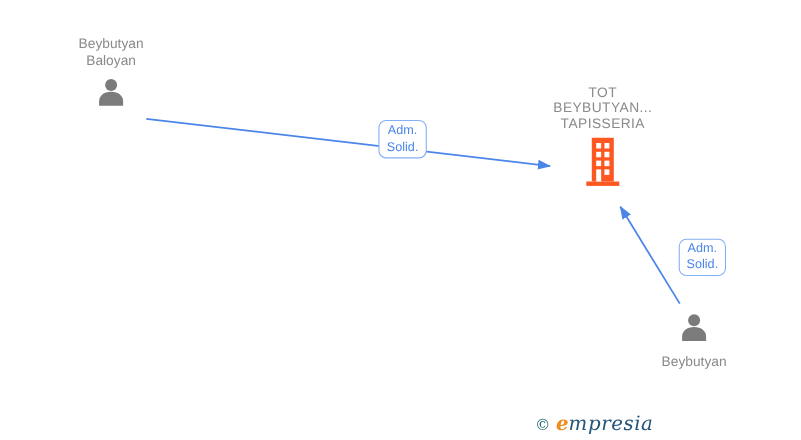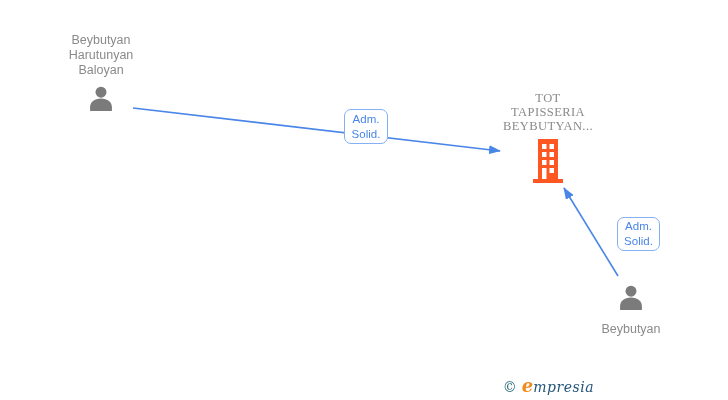--- a/index.html
+++ b/index.html
@@ -31,64 +31,63 @@
   .building-window{fill:var(--window-white);}
   .edge-label{
     position:absolute;display:flex;flex-direction:column;align-items:center;justify-content:center;
     background:#fff;border:1.5px solid var(--edge-label-border);border-radius:7px;
     color:var(--edge-label-text);font-size:11.5px;line-height:15px;text-align:center;cursor:pointer;margin-left:48px;
   }
   .edge-label-1{left:296px;top:109px;width:44px;height:35px;}
   .edge-label-2{left:569px;top:217px;width:43px;height:34px;}
   .node-person-1{left:16px;top:33px;width:170px;}
   .node-person-1 .icon-wrap{margin-top:6px;}
-  .node-company-1{left:463px;top:91px;width:170px;font-family:Liberation Serif, serif;}
+  .node-company-1{left:463px;top:77px;width:170px;}
   .node-company-1 .icon-wrap{margin-top:6px;}
   .node-person-2{left:546px;top:283px;width:170px;flex-direction:column;}
   .node-person-2 .node-label{margin-top:8px;}
   .logo{position:absolute;right:6px;bottom:4px;display:flex;align-items:baseline;cursor:pointer;
         font-family:"DejaVu Serif", serif;}
   .logo .copy{color:var(--logo-copyright-teal);font-size:14px;margin-right:5px;font-style:normal;}
   .logo .brand-e{color:var(--logo-e-orange);font-size:18px;font-style:italic;font-weight:bold;}
-  .logo .brand-rest{color:var(--logo-text-navy);font-size:14px;font-style:italic;letter-spacing:0.5px;}
+  .logo .brand-rest{color:var(--logo-text-navy);font-size:18px;font-style:italic;letter-spacing:0.5px;}
 </style>
 </head>
 <body>
 
 <div class="canvas">
 
   <svg class="edges-layer" width="728" height="400" viewBox="0 0 728 400" xmlns="http://www.w3.org/2000/svg">
     <defs>
       <marker id="arrow" markerUnits="userSpaceOnUse" markerWidth="12" markerHeight="9" refX="11" refY="4.5" orient="auto">
         <path class="arrow-head" d="M0,0 L12,4.5 L0,9 Z"></path>
       </marker>
     </defs>
     <line x1="133" y1="108" x2="500" y2="151" marker-end="url(#arrow)"></line>
     <line x1="618" y1="276" x2="564" y2="188" marker-end="url(#arrow)"></line>
   </svg>
 
   <div class="node node-person-1">
     <div class="node-label">
       <div>Beybutyan</div>
-      <div>Harutunyan</div>
       <div>Baloyan</div>
     </div>
     <div class="icon-wrap">
       <svg class="person-icon-svg" width="30" height="31" viewBox="0 0 24 25">
         <circle cx="12" cy="6.6" r="4.4"></circle>
         <path d="M12 11.6 C6.6 11.6 3.2 14.6 3.2 18.6 L3.2 21.8 L20.8 21.8 L20.8 18.6 C20.8 14.6 17.4 11.6 12 11.6 Z"></path>
       </svg>
     </div>
   </div>
 
   <div class="node company node-company-1">
     <div class="node-label">
       <div>TOT</div>
+      <div>BEYBUTYAN...</div>
       <div>TAPISSERIA</div>
-      <div>BEYBUTYAN...</div>
     </div>
     <div class="icon-wrap">
       <svg class="building-svg" width="32" height="44" viewBox="0 0 32 44">
         <rect class="building-part" x="1" y="40" width="30" height="4"></rect>
         <rect class="building-part" x="6" y="0" width="20" height="40"></rect>
         <rect class="building-window" x="10" y="5" width="4.5" height="5"></rect>
         <rect class="building-window" x="17.5" y="5" width="4.5" height="5"></rect>
         <rect class="building-window" x="10" y="13" width="4.5" height="5"></rect>
         <rect class="building-window" x="17.5" y="13" width="4.5" height="5"></rect>
         <rect class="building-window" x="10" y="21" width="4.5" height="5"></rect>

